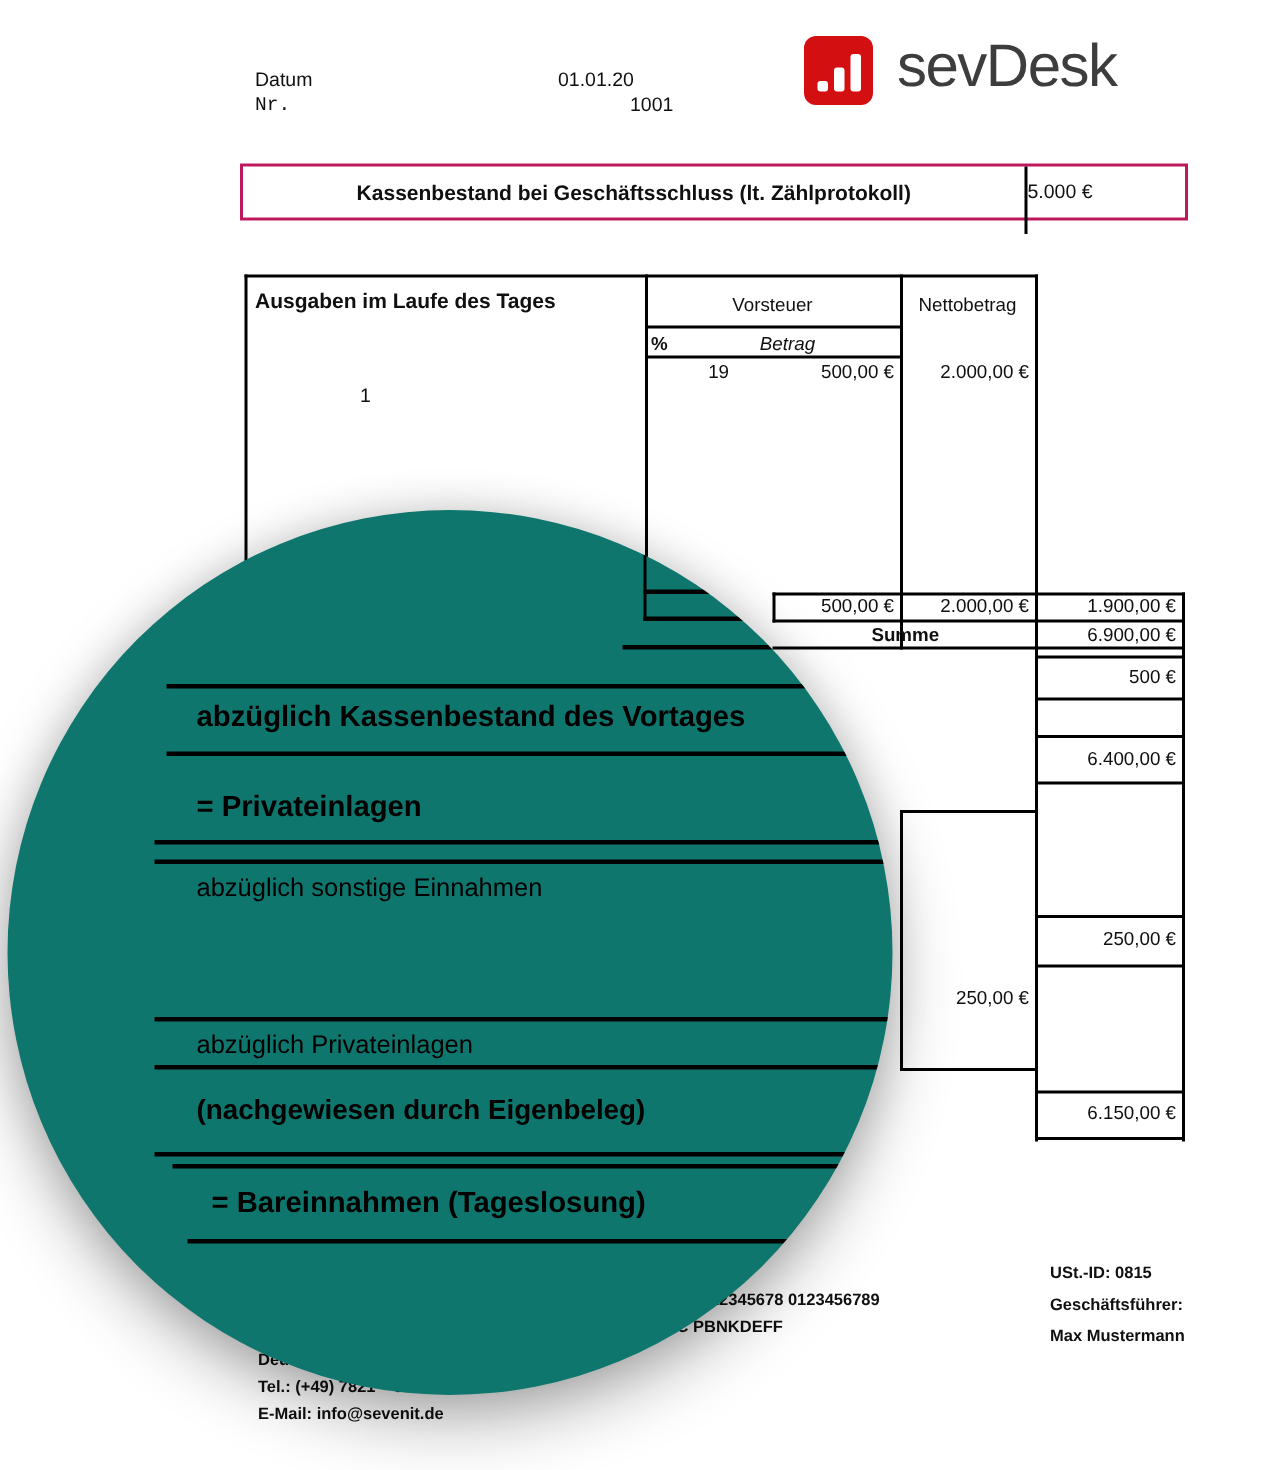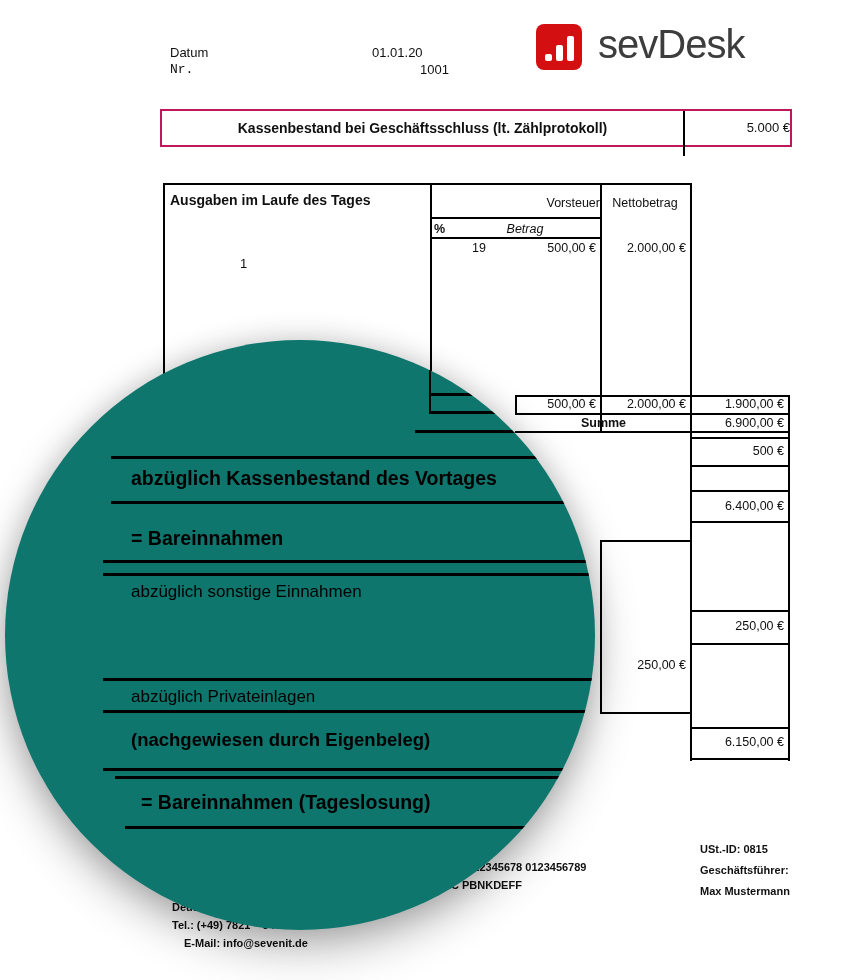--- a/index.html
+++ b/index.html
@@ -29,21 +29,21 @@
   #closing-box {
     position:absolute; left:160px; top:109px; width:628px; height:34px;
     border:2px solid #be185d;
   }
   #closing-box .lbl {
     position:absolute; left:0; top:0; width:521px; height:34px; line-height:34px;
     text-align:center; font-weight:bold; font-size:14px; color:#101010;
   }
   #closing-box .val {
     position:absolute; left:521px; top:0; width:105px; height:45px; line-height:34px;
-    text-align:right; font-size:13px; color:#101010; border-left:2px solid #000;
+    text-align:left; font-size:13px; color:#101010; border-left:2px solid #000;
   }
 
   
   #lens {
     position:absolute; left:5px; top:340px; width:590px; height:590px;
     border-radius:50%; background:#0f766e; overflow:hidden; z-index:5;
     box-shadow: 0 18px 45px rgba(0,0,0,0.30), 0 0 28px rgba(0,0,0,0.14);
   }
   #lens .ln { background:#000; }
   #lens .big  { position:absolute; white-space:nowrap; color:#000; font-size:19.5px; font-weight:bold; }
@@ -77,21 +77,21 @@
 <div class="ln" style="left:163px; top:183px; width:529px; height:2px;"></div>
 <div class="ln" style="left:163px; top:183px; width:2px; height:196px;"></div>
 <div class="ln" style="left:430px; top:183px; width:2px; height:213px;"></div>
 <div class="ln" style="left:600px; top:183px; width:2px; height:250px;"></div>
 <div class="ln" style="left:690px; top:183px; width:2px; height:578px;"></div>
 <div class="ln" style="left:788px; top:395px; width:2px; height:366px;"></div>
 <div class="ln" style="left:430px; top:217px; width:172px; height:2px;"></div>
 <div class="ln" style="left:430px; top:237px; width:172px; height:2px;"></div>
 
 <div class="t b" style="left:170px; top:192px; font-size:14px;">Ausgaben im Laufe des Tages</div>
-<div class="t c" style="left:430px; top:196px; width:170px;text-align:right;">Vorsteuer</div>
+<div class="t c" style="left:430px; top:196px; width:170px;">Vorsteuer</div>
 <div class="t c" style="left:600px; top:196px; width:90px;">Nettobetrag</div>
 <div class="t b" style="left:434px; top:222px;">%</div>
 <div class="t c" style="left:480px; top:222px; width:90px;font-style:italic;">Betrag</div>
 <div class="t r" style="left:448px; top:241px; width:38px;">19</div>
 <div class="t r" style="left:518px; top:241px; width:78px;">500,00 €</div>
 <div class="t r" style="left:604px; top:241px; width:82px;">2.000,00 €</div>
 <div class="t" style="left:240px; top:256px; font-size:13px;">1</div>
 
 <div class="ln" style="left:515px; top:395px; width:275px; height:2px;"></div>
 <div class="ln" style="left:515px; top:395px; width:2px; height:20px;"></div>
@@ -121,37 +121,37 @@
 <div class="t r" style="left:604px; top:658px; width:82px;">250,00 €</div>
 
 <div class="ln" style="left:690px; top:727px; width:100px; height:2px;"></div>
 <div class="ln" style="left:690px; top:758px; width:100px; height:2px;"></div>
 <div class="t r" style="left:694px; top:735px; width:90px;">6.150,00 €</div>
 
 <div class="t b small" style="left:458px; top:861px;">85 12345678 0123456789</div>
 <div class="t b small" style="left:440px; top:879px;">BIC PBNKDEFF</div>
 <div class="t b small" style="left:172px; top:901px;">Deutschland</div>
 <div class="t b small" style="left:172px; top:919px;">Tel.: (+49) 7821 – 549370 – 0</div>
-<div class="t b small" style="left:172px; top:937px;margin-left:12px;">E-Mail: info@sevenit.de</div>
+<div class="t b small" style="left:172px; top:937px;">E-Mail: info@sevenit.de</div>
 <div class="t b small" style="left:700px; top:843px;">USt.-ID: 0815</div>
 <div class="t b small" style="left:700px; top:864px;">Geschäftsführer:</div>
 <div class="t b small" style="left:700px; top:885px;">Max Mustermann</div>
 
 <div id="lens">
 
   <div class="ln" style="left:424px; top:0; width:2px; height:74px;"></div>
   <div class="ln" style="left:424px; top:53px; width:171px; height:3px;"></div>
   <div class="ln" style="left:424px; top:71px; width:171px; height:3px;"></div>
   <div class="ln" style="left:410px; top:90px; width:185px; height:3px;"></div>
 
   <div id="vortages-box">
     <div class="txt">abzüglich Kassenbestand des Vortages</div>
   </div>
 
-  <div class="big" style="left:126px; top:187px;">= Bareinnahmen</div>
+  <div class="big" style="left:126px; top:187px;">= Privateinlagen</div>
   <div class="ln" style="left:98px; top:220px; width:497px; height:3px;"></div>
   <div class="ln" style="left:98px; top:233px; width:497px; height:3px;"></div>
 
   <div class="med" style="left:126px; top:242px;">abzüglich sonstige Einnahmen</div>
 
   <div class="ln" style="left:98px; top:338px; width:497px; height:3px;"></div>
   <div class="med" style="left:126px; top:347px;">abzüglich Privateinlagen</div>
   <div class="ln" style="left:98px; top:370px; width:497px; height:3px;"></div>
 
   <div class="big" style="left:126px; top:389px; font-size:18.5px;">(nachgewiesen durch Eigenbeleg)</div>

